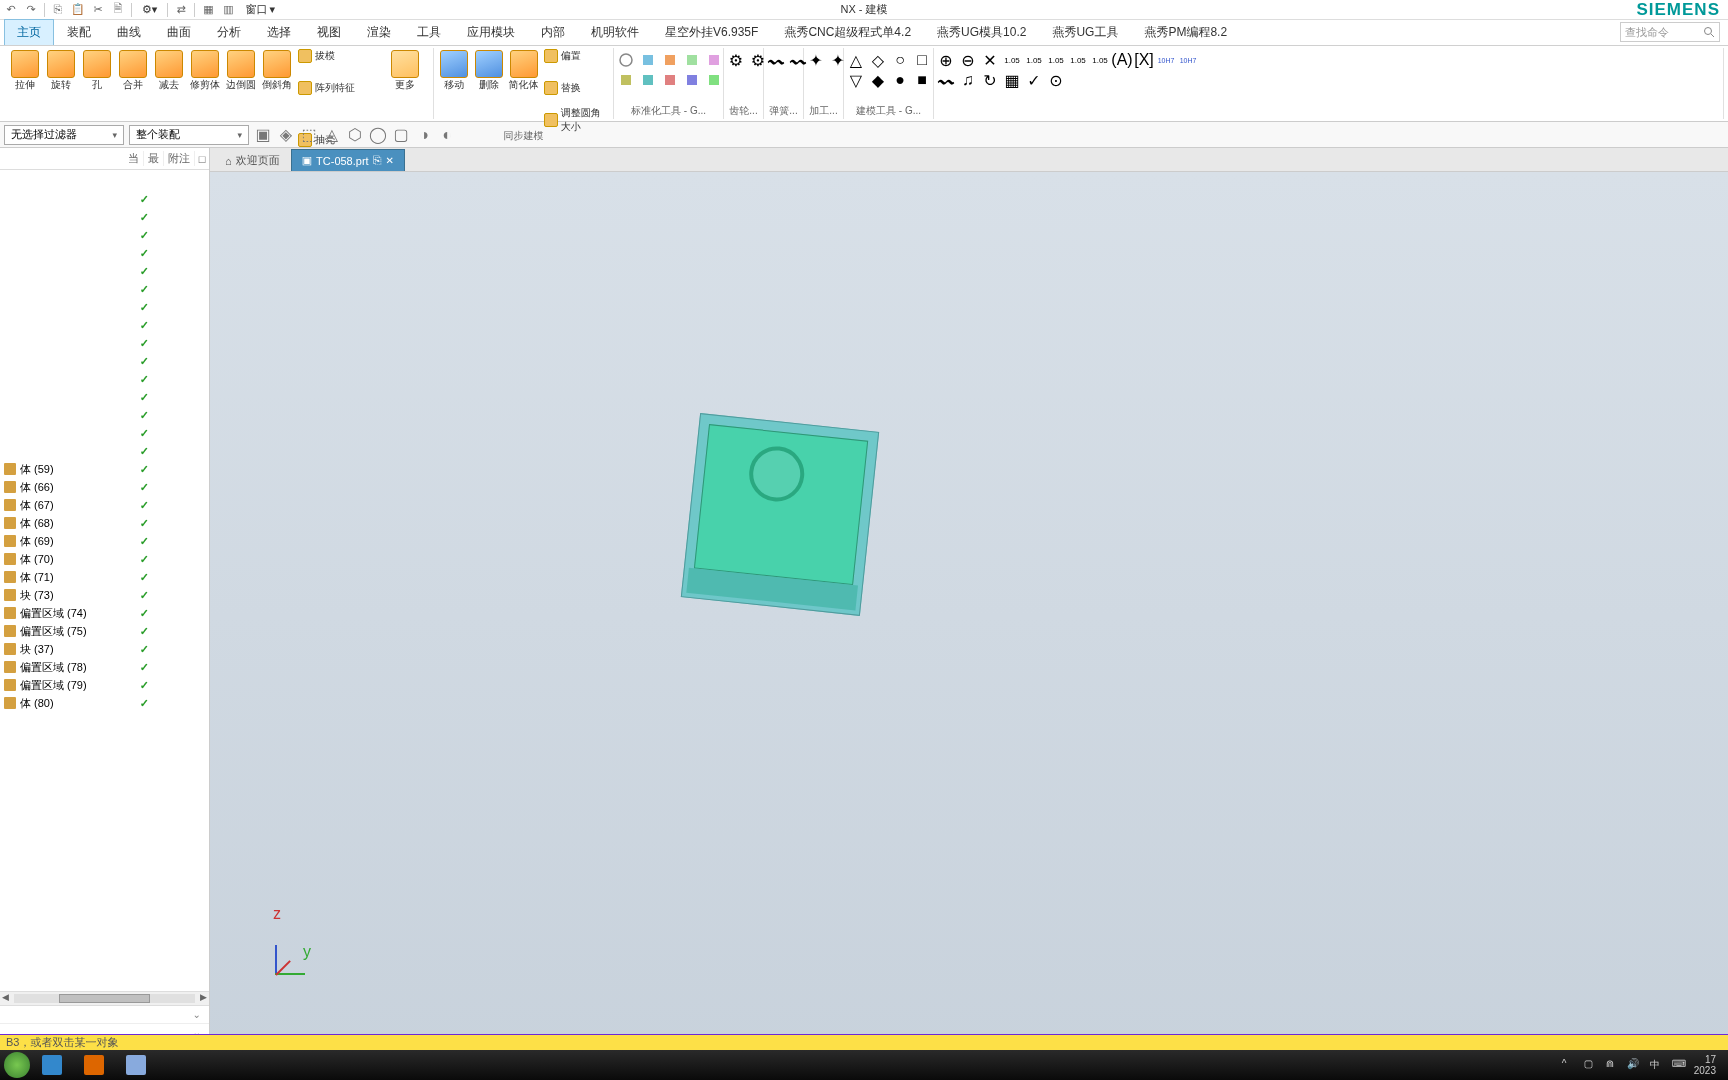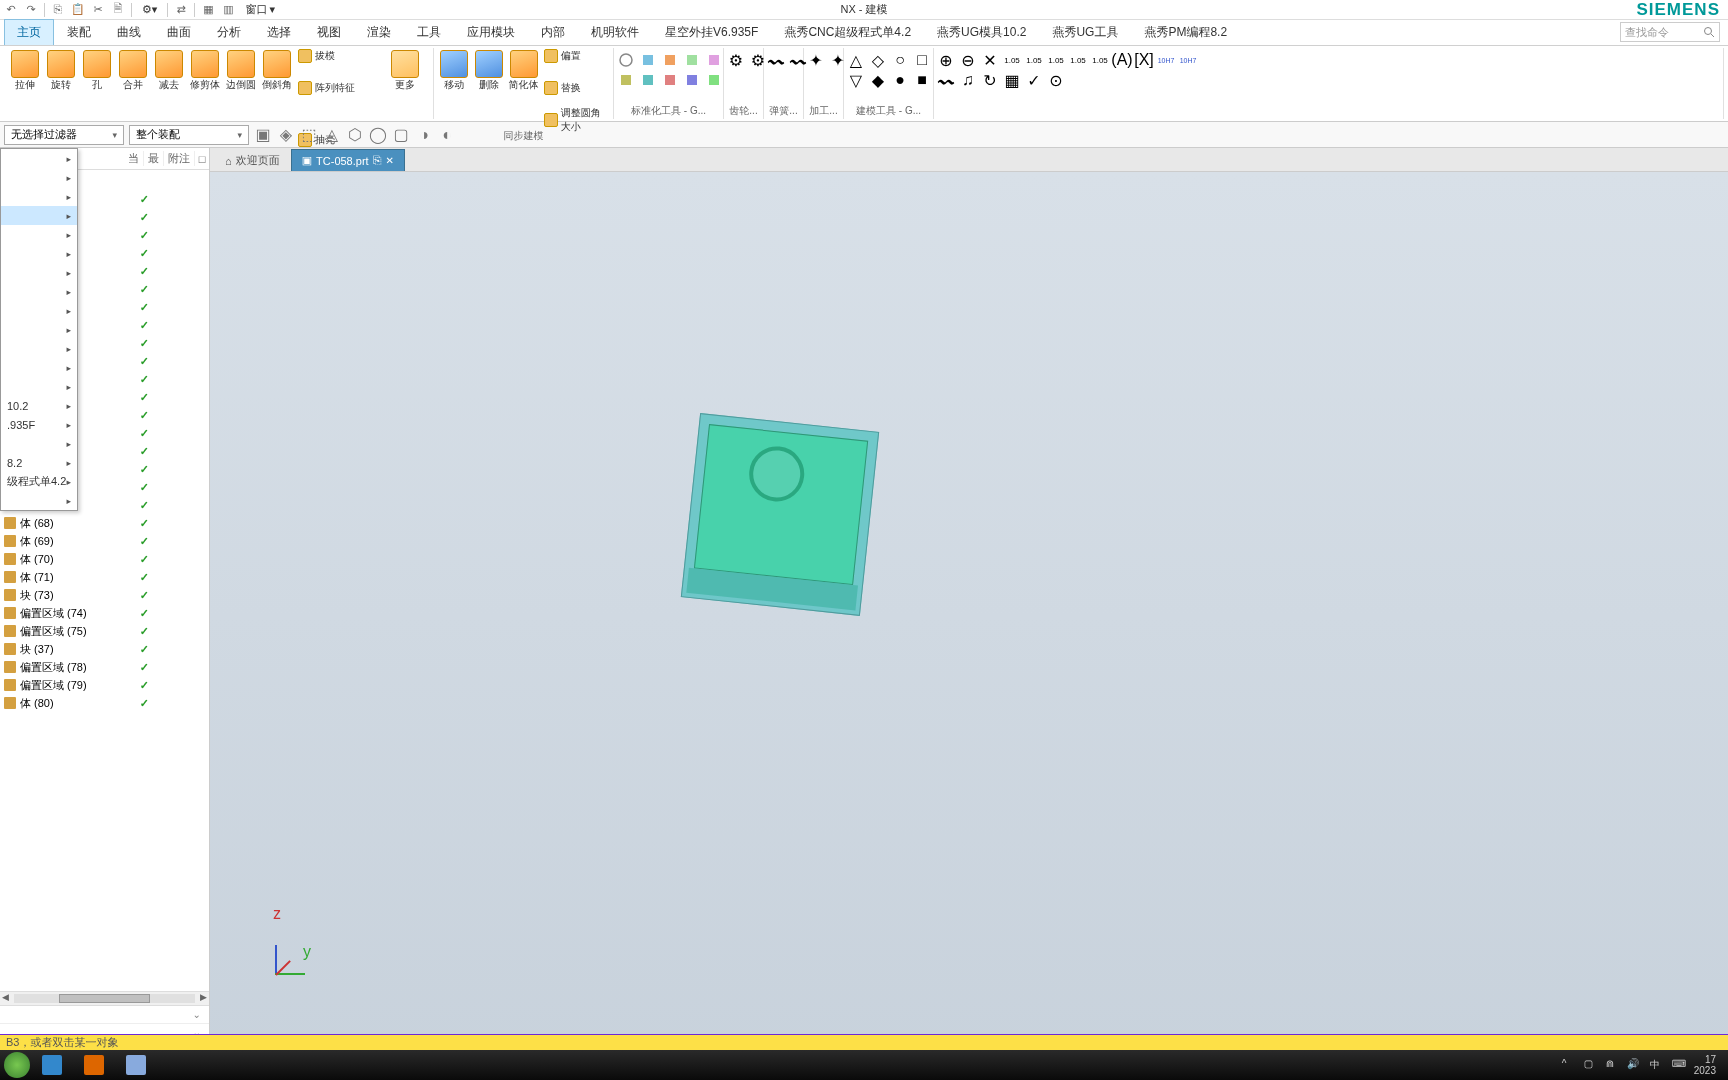--- a/index.html
+++ b/index.html
@@ -385,41 +385,20 @@
   <div class="filter-icon">◯</div>
   <div class="filter-icon">▢</div>
   <div class="filter-icon">◑</div>
   <div class="filter-icon">◐</div>
 </div>
 
 <div class="main-layout">
 
   <div class="left-panel">
 
-    <div class="dropdown-menu">
-      <div class="menu-item"></div>
-      <div class="menu-item"></div>
-      <div class="menu-item"></div>
-      <div class="menu-item highlighted"></div>
-      <div class="menu-item"></div>
-      <div class="menu-item"></div>
-      <div class="menu-item"></div>
-      <div class="menu-item"></div>
-      <div class="menu-item"></div>
-      <div class="menu-item"></div>
-      <div class="menu-item"></div>
-      <div class="menu-item"></div>
-      <div class="menu-item"></div>
-      <div class="menu-item">10.2</div>
-      <div class="menu-item">.935F</div>
-      <div class="menu-item"></div>
-      <div class="menu-item">8.2</div>
-      <div class="menu-item">级程式单4.2</div>
-      <div class="menu-item"></div>
-    </div>
 
     <div class="tree-header">
       <div class="tree-header-spacer"></div>
       <div class="tree-header-col">当</div>
       <div class="tree-header-col">最</div>
       <div class="tree-header-col">附注</div>
       <div class="tree-header-end">□</div>
     </div>
 
     <div class="tree-content">

